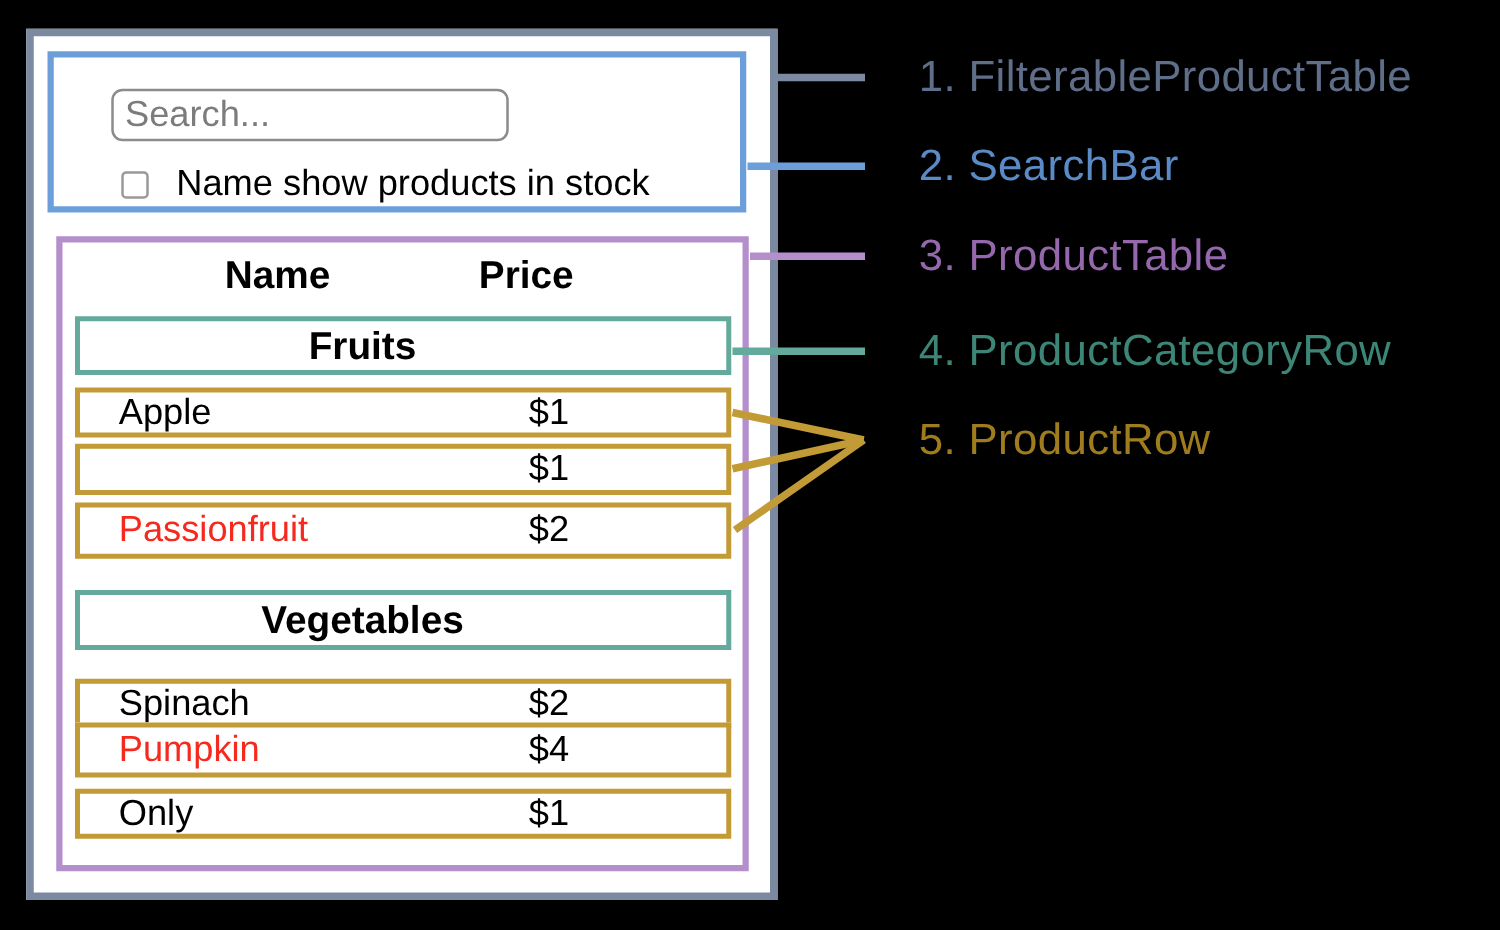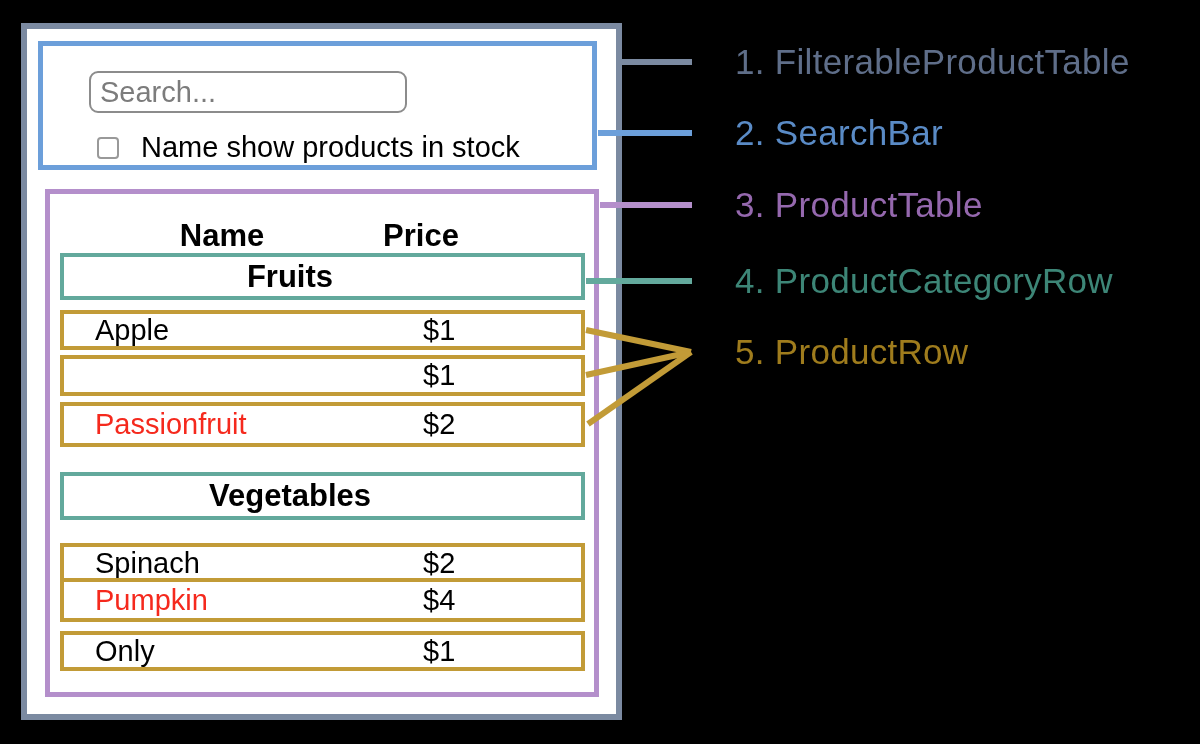--- a/index.html
+++ b/index.html
@@ -34,21 +34,21 @@
   }
   .checkbox {
     width: 22px; height: 22px; box-sizing: border-box;
     border: 2px solid #999999; border-radius: 4px; background: #fff;
     flex: 0 0 auto;
   }
   .stock-label { margin-left: 22px; font-size: 29px; color: #000; white-space: nowrap; }
 
   
   .table-inner { position: absolute; left: 0; top: 0; right: 0; bottom: 0; }
-  .table-header { position: absolute; left: 0; top: 8px; width: 544px; height: 36px; margin-top: 16px; }
+  .table-header { position: absolute; left: 0; top: 8px; width: 544px; height: 36px; }
   .table-header span {
     position: absolute; transform: translateX(-50%);
     font-weight: bold; font-size: 31px; color: #000; white-space: nowrap;
     line-height: 36px;
   }
   .col-name-header  { left: 172px; }
   .col-price-header { left: 371px; }
 
   .trow {
     position: absolute; left: 10px; width: 525px; box-sizing: border-box;

